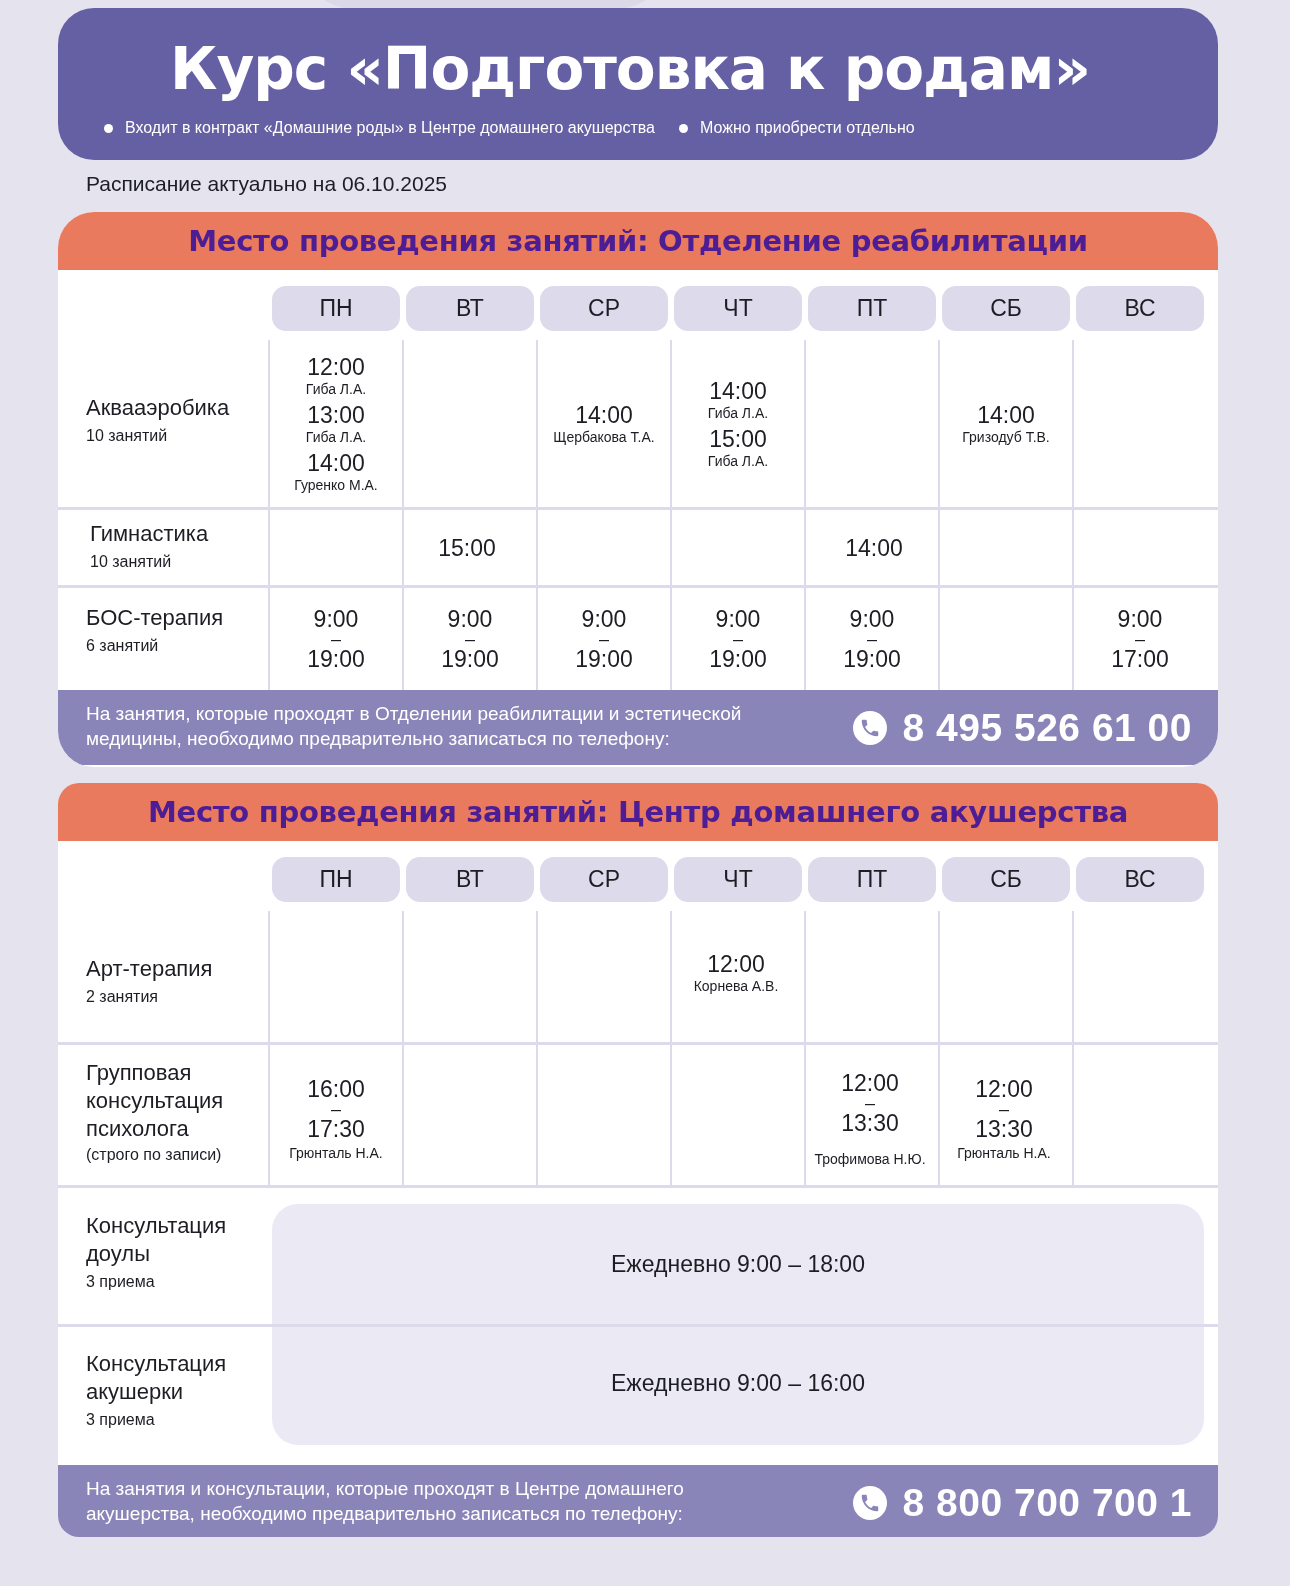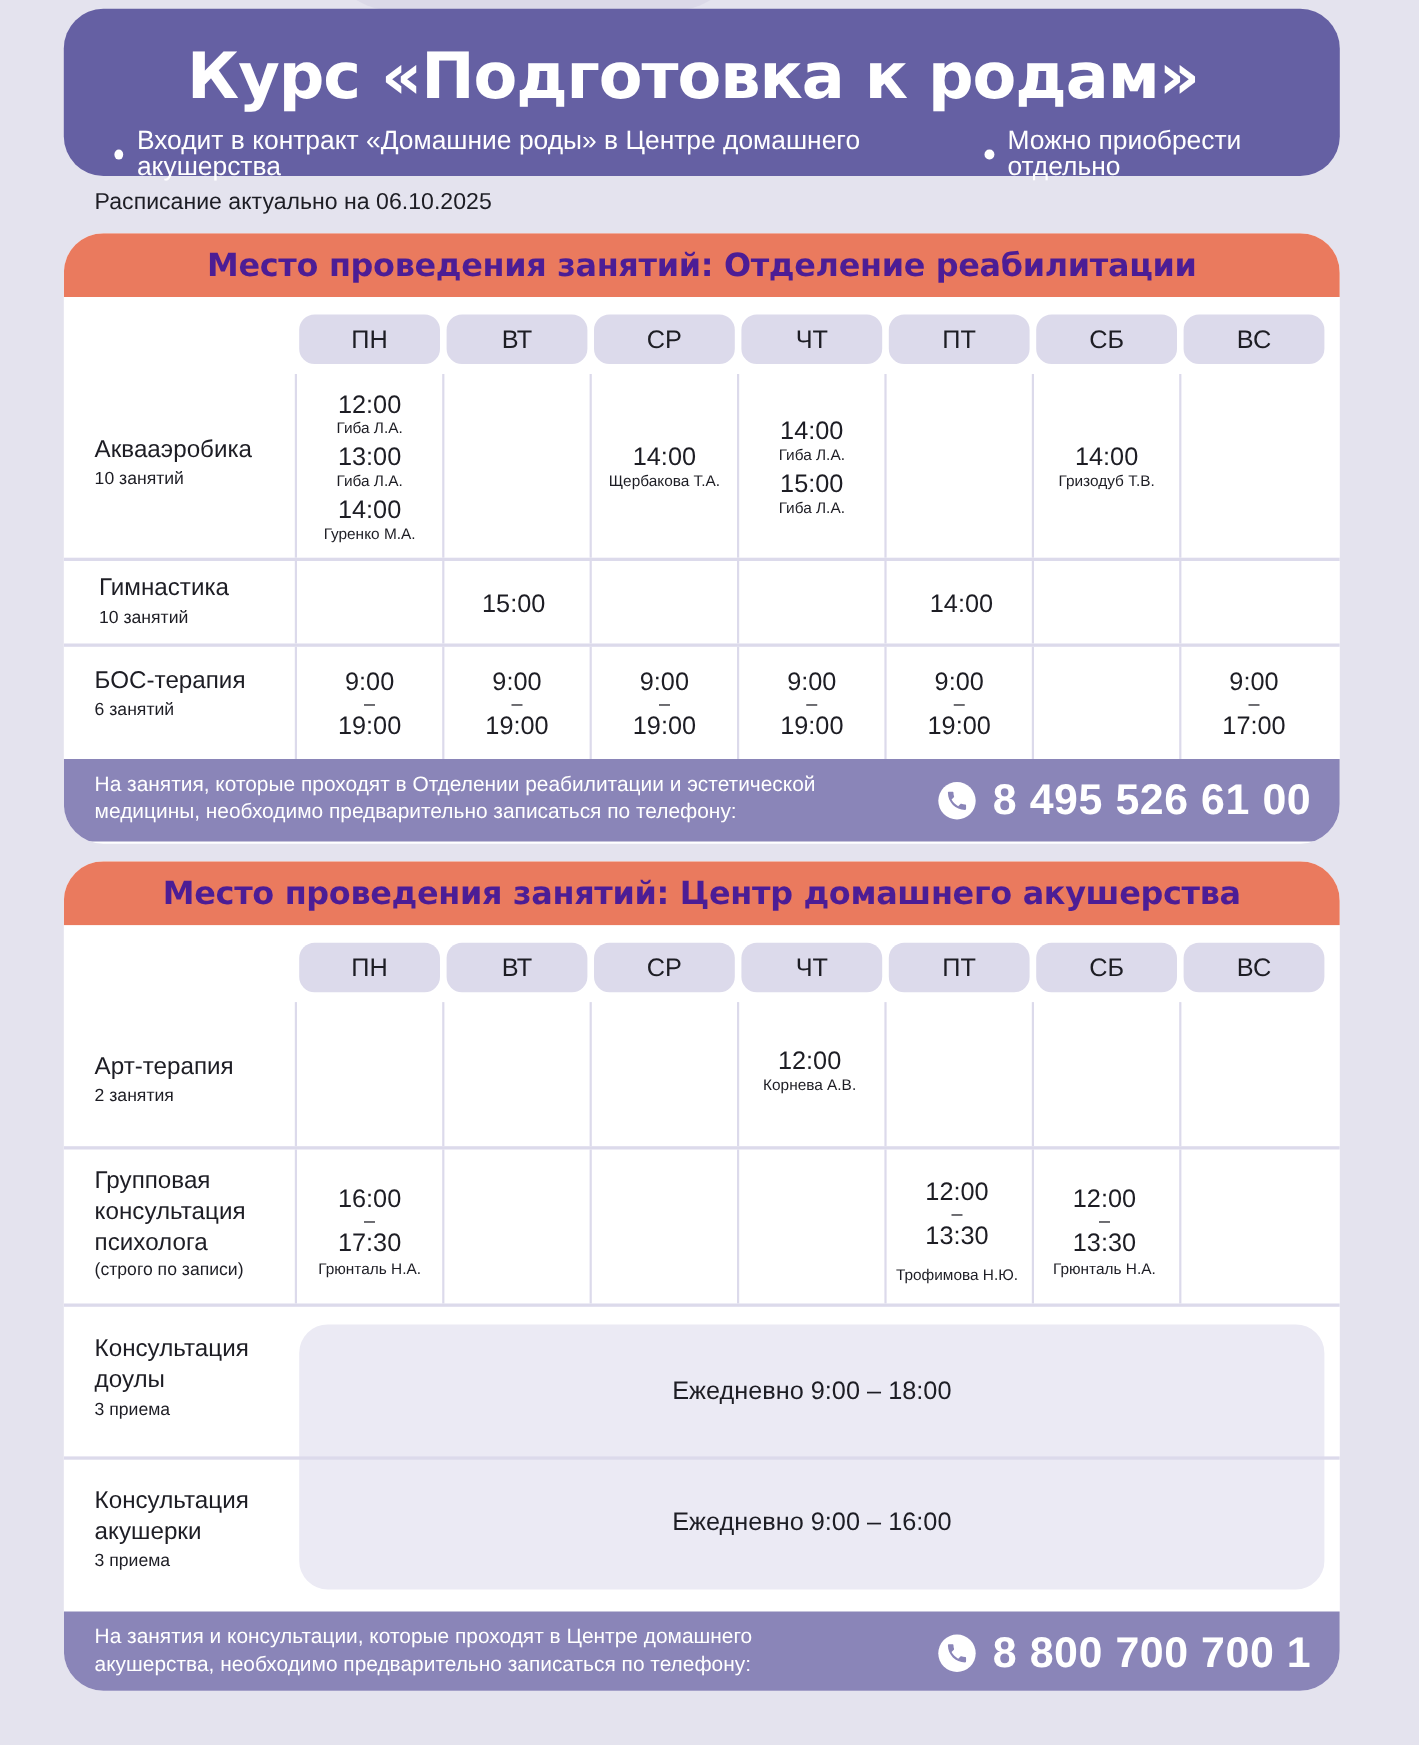--- a/index.html
+++ b/index.html
@@ -3,21 +3,21 @@
 <meta charset="utf-8">
 <style>
   * { box-sizing: border-box; margin: 0; padding: 0; }
   html, body { width: 1290px; height: 1586px; background: #e4e3ee; overflow: hidden; }
   body { position: relative; font-family: "Liberation Sans", sans-serif; color: #1d1d24; }
 
   .deco-arc { position: absolute; left: 290px; top: -60px; width: 390px; height: 70px; border-radius: 0 0 120px 120px; border: 10px solid #d8d6e6; border-top: none; opacity: .7; }
 
   .hero { position: absolute; left: 58px; top: 8px; width: 1160px; height: 152px; background: #6560a3; border-radius: 36px; color: #fff; }
   .hero-title { position: absolute; left: 0; right: 16px; top: 28px; text-align: center; font-family: "DejaVu Sans", sans-serif; font-weight: bold; font-size: 58px; letter-spacing: -1px; line-height: 66px; }
-  .hero-bullets { position: absolute; left: 46px; top: 108px; display: flex; gap: 24px; font-size: 24px; line-height: 24px; }
+  .hero-bullets { position: absolute; left: 46px; top: 108px; display: flex; gap: 24px; font-size: 16px; line-height: 24px; }
   .hero-bullet { display: flex; align-items: center; }
   .hero-bullet .dot { width: 9px; height: 9px; border-radius: 50%; background: #fff; margin-right: 12px; display: inline-block; }
 
   .updated { position: absolute; left: 86px; top: 170px; font-size: 21px; line-height: 28px; color: #1d1d24; }
 
   .section { position: absolute; left: 58px; width: 1160px; border-radius: 36px; overflow: hidden; background: #fff; }
   .section-head { height: 58px; background: #ea7a5e; color: #4c1d95; text-align: center; font-family: "DejaVu Sans", sans-serif; font-weight: bold; font-size: 29px; line-height: 58px; letter-spacing: -0.3px; }
   .days { position: relative; height: 72px; }
   .day { position: absolute; top: 16px; width: 128px; height: 45px; background: #dcdaeb; border-radius: 14px; text-align: center; line-height: 45px; font-size: 23px; color: #1d1d24; }
 
@@ -198,21 +198,21 @@
       <span class="phone-icon">
         <svg width="22" height="22" viewBox="0 0 24 24">
             <path d="M6.6 10.8c1.4 2.8 3.8 5.1 6.6 6.6l2.2-2.2c.3-.3.7-.4 1-.2 1.1.4 2.3.6 3.6.6.6 0 1 .4 1 1V20c0 .6-.4 1-1 1C10.6 21 3 13.4 3 4c0-.6.4-1 1-1h3.5c.6 0 1 .4 1 1 0 1.3.2 2.5.6 3.6.1.3 0 .7-.2 1z" fill="#8a85b8"></path>
           </svg>
       </span>
       <span>8 495 526 61 00</span>
     </div>
   </div>
 </div>
 
-<div class="section" style="top:783px; height:754px;">
+<div class="section" style="top:783px; height:754px;border-radius:21px;">
   <div class="section-head">Место проведения занятий: Центр домашнего акушерства</div>
   <div class="days">
     <div class="day" style="left:214px">ПН</div>
     <div class="day" style="left:348px">ВТ</div>
     <div class="day" style="left:482px">СР</div>
     <div class="day" style="left:616px">ЧТ</div>
     <div class="day" style="left:750px">ПТ</div>
     <div class="day" style="left:884px">СБ</div>
     <div class="day" style="left:1018px">ВС</div>
   </div>

